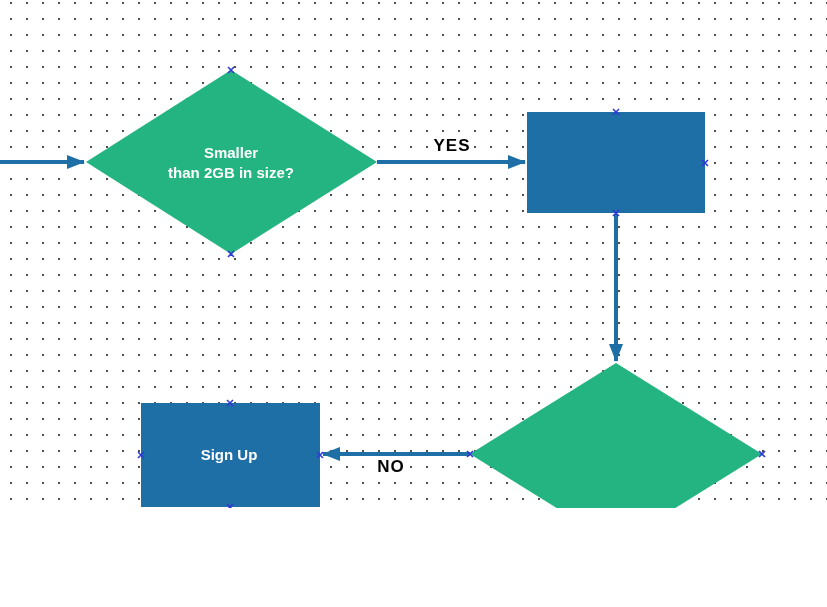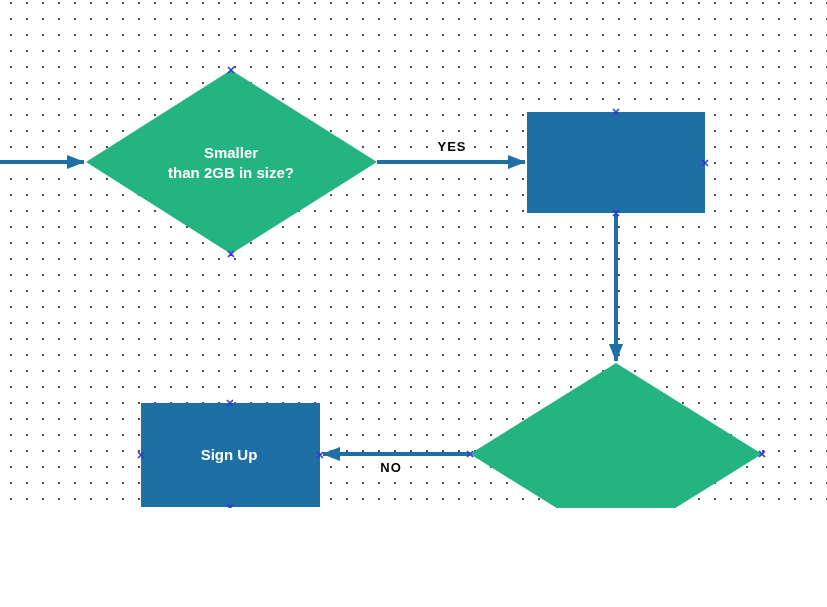--- a/index.html
+++ b/index.html
@@ -53,21 +53,21 @@
     line-height: 1.3;
     text-align: center;
     white-space: pre-line;
     pointer-events: none;
   }
   .edge-label {
     position: absolute;
     transform: translate(-50%, -50%);
     color: var(--edge-label-color, #000000);
     background: var(--edge-label-bg, #ffffff);
-    font-size: 13px;
+    font-size: 17px;
     font-weight: bold;
     letter-spacing: 1px;
     padding: 0 2px;
     white-space: nowrap;
     pointer-events: none;
   }
 </style>
 </head>
 <body>
 

